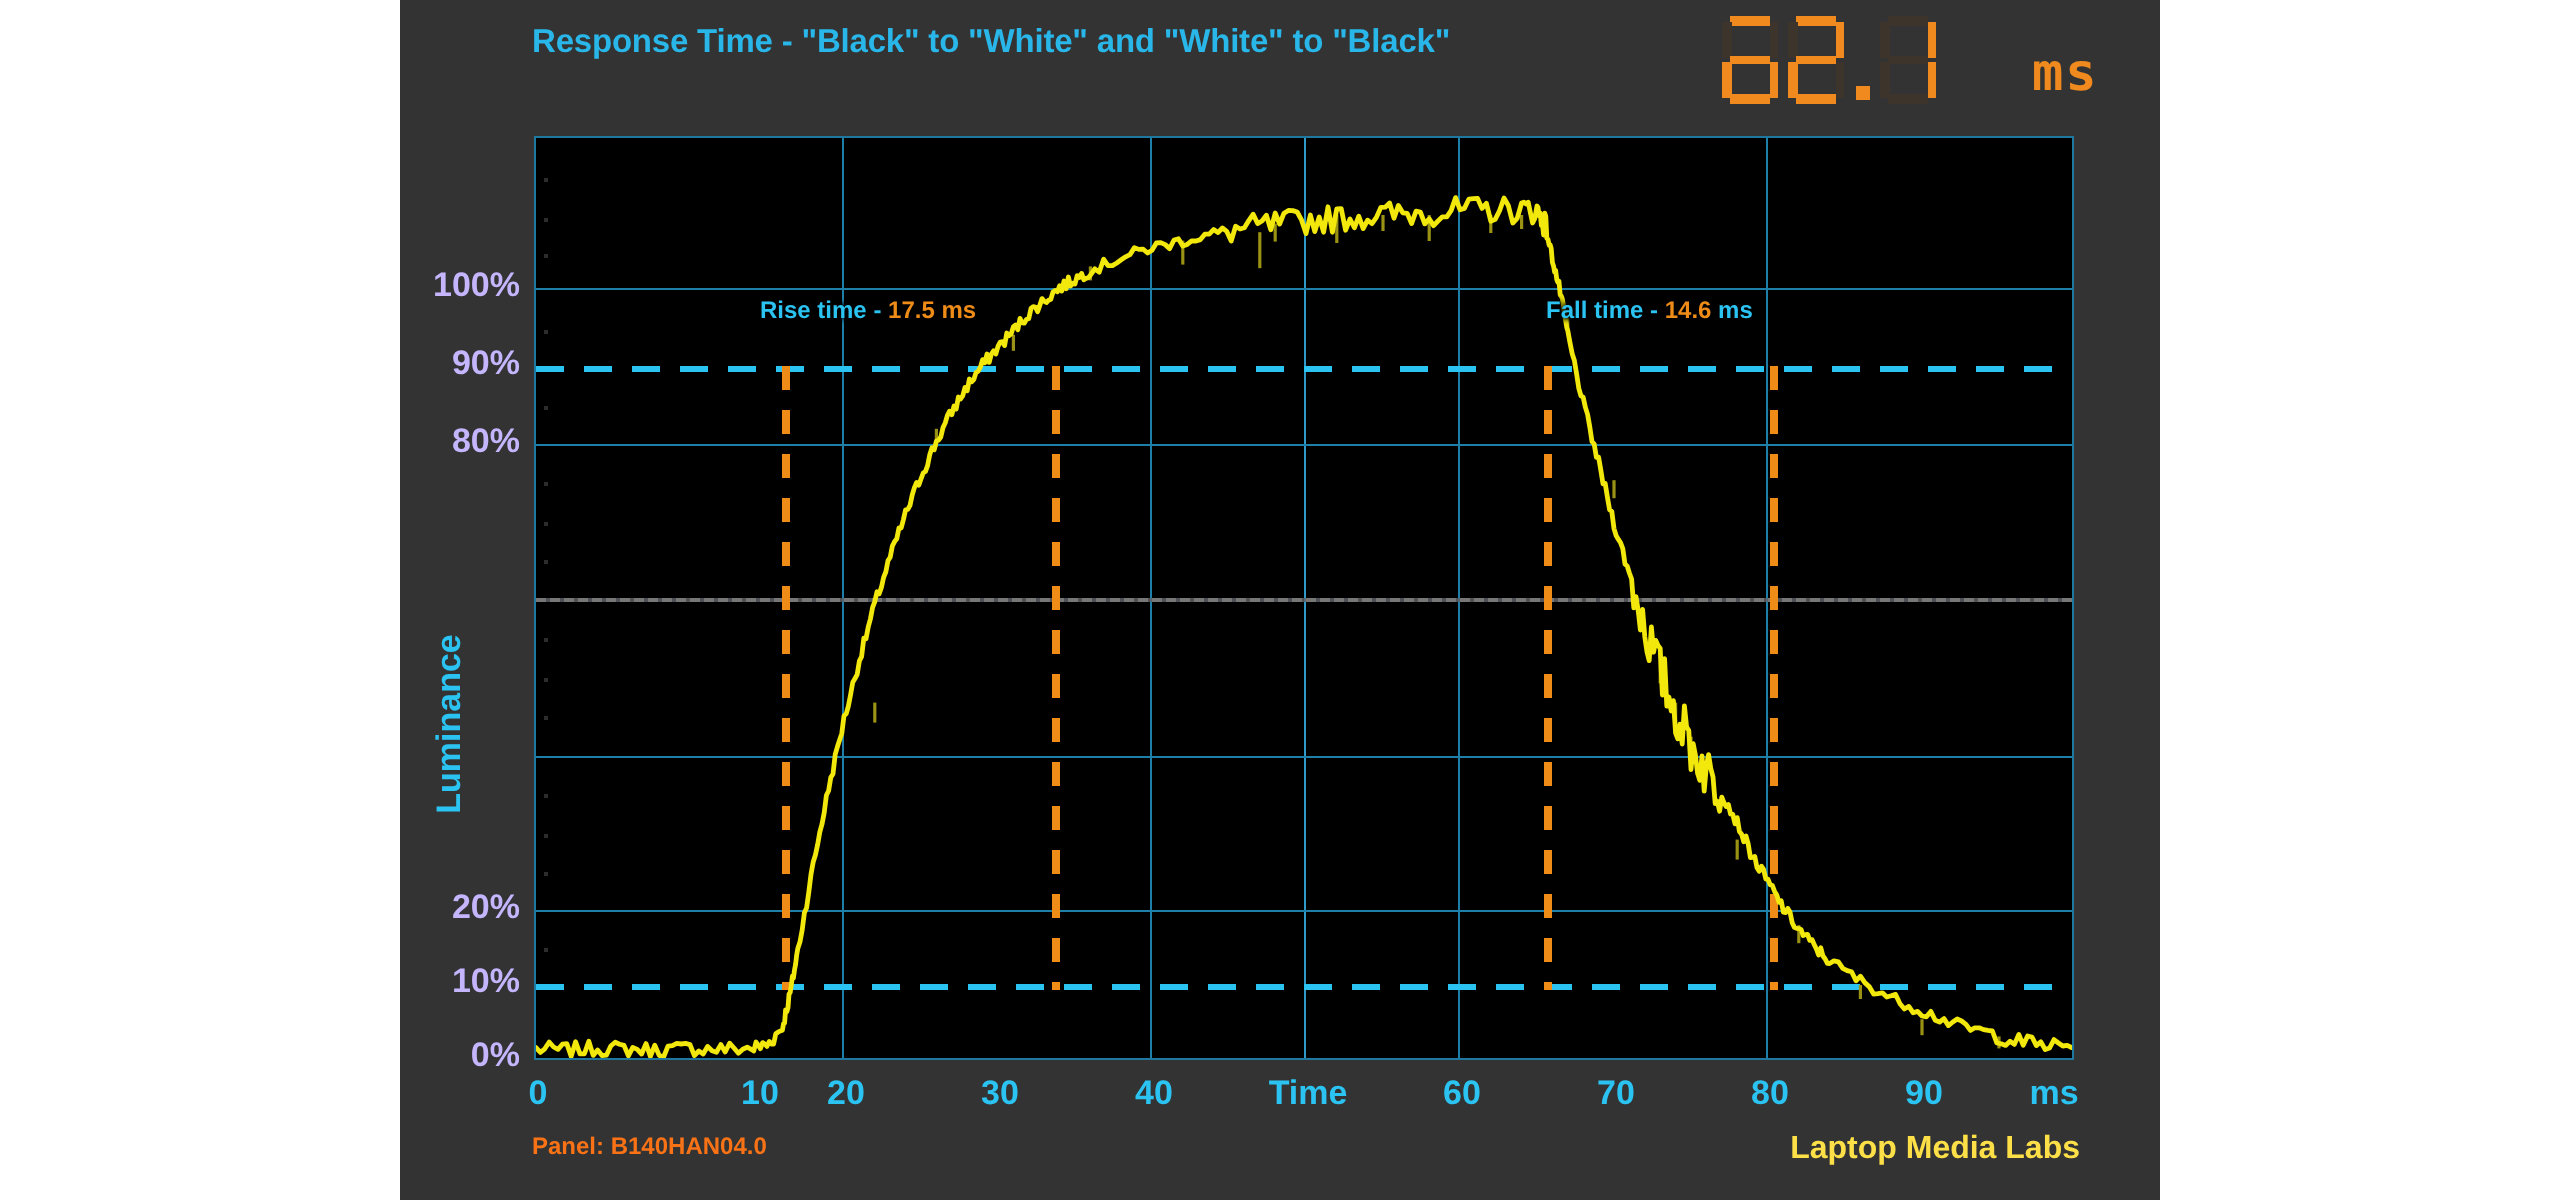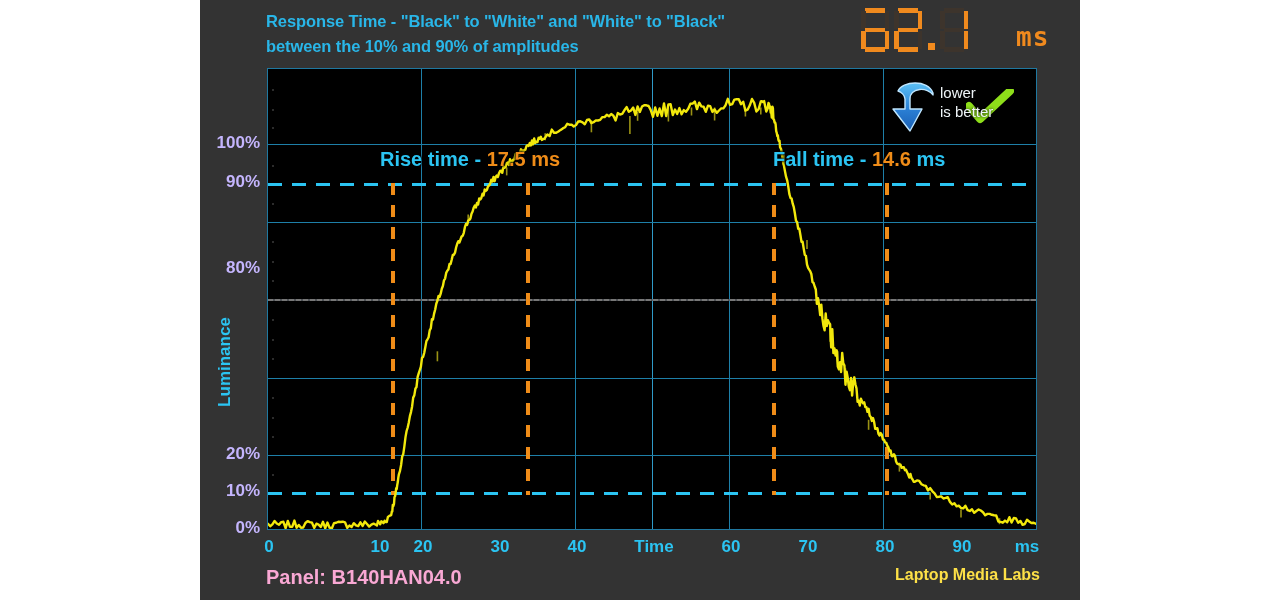--- a/index.html
+++ b/index.html
@@ -57,21 +57,21 @@
   .midline{position:absolute;left:0;right:0;height:2px;
     background:repeating-linear-gradient(to right,#8c8c8c 0 5px,#5d6166 5px 7px);
     opacity:.85;}
   .minor{position:absolute;width:2px;height:2px;background:#2c2c2c;}
   .dashH{position:absolute;left:0;right:0;height:3px;
     background:repeating-linear-gradient(to right,#2bc4f2 0 14px,transparent 14px 24px);}
   .dashV{position:absolute;width:4px;
     background:repeating-linear-gradient(to bottom,#ef8c18 0 12px,transparent 12px 22px);}
 
   
-  .ann{position:absolute;font-size:20px;font-weight:bold;white-space:nowrap;
+  .ann{position:absolute;font-size:12px;font-weight:bold;white-space:nowrap;
        color:#2bc4f2;text-shadow:0 0 3px #000,0 0 3px #000,0 0 2px #000;}
   .ann .o{color:#ef8c18;}
 
   
   #badge{position:absolute;left:620px;top:10px;width:140px;height:62px;}
   #badge .txt{position:absolute;left:52px;top:4px;color:#eef4f7;
      font-size:15px;line-height:19px;font-family:"Liberation Sans",sans-serif;
      text-shadow:0 0 3px #000;}
 
   
@@ -79,35 +79,34 @@
   #ycol{position:absolute;left:0px;top:0;width:60px;height:600px;}
   #yaxis-title{
     position:absolute;left:-45px;top:352px;width:140px;text-align:center;
     color:#2bc4f2;font-size:17px;font-weight:bold;
     transform:rotate(-90deg);transform-origin:center center;
   }
   #xlabels{position:absolute;left:0;top:537px;width:880px;height:24px;}
   .xlab{position:absolute;top:0;color:#2bc4f2;font-size:17px;font-weight:bold;
         transform:translateX(-50%);white-space:nowrap;}
 
-  #panelname{position:absolute;left:66px;top:566px;color:#f9a8d4;
-    font-size:20px;font-weight:bold;white-space:nowrap;}
+  #panelname{position:absolute;left:66px;top:566px;color:#f97316;
+    font-size:12px;font-weight:bold;white-space:nowrap;}
   #credit{position:absolute;right:40px;top:566px;color:#fde047;
     font-size:16px;font-weight:bold;white-space:nowrap;}
 </style>
 </head>
 <body>
 
 <div id="root">
 
   <div id="panel">
 
     <div id="title">
       <span class="l">Response Time - "Black" to "White" and "White" to "Black"</span>
-      <span class="l">between the 10% and 90% of amplitudes</span>
     </div>
 
     <div id="readout">
       <div class="seg-digits">
 
         <div class="digit">
           <i class="sg sA"></i>
             <i class="sg sB off"></i>
             <i class="sg sC"></i>
           <i class="sg sD"></i>
@@ -212,45 +211,26 @@
         <path id="trace-path" fill="none" stroke="#f2e80c" stroke-width="2.4" stroke-linejoin="round" stroke-linecap="round" d="M0.0 454.8 L2.2 457.2 L4.4 455.4 L6.6 452.0 L8.8 454.5 L11.0 455.7 L13.2 453.1 L15.4 452.8 L17.6 459.2 L19.8 451.9 L22.0 457.9 L24.2 457.9 L26.4 451.6 L28.6 458.7 L30.8 456.0 L33.0 458.8 L35.2 458.6 L37.4 454.0 L39.6 452.1 L41.8 453.1 L44.0 453.7 L46.2 458.9 L48.4 454.7 L50.6 455.7 L52.8 458.0 L55.0 452.8 L57.2 459.2 L59.4 453.6 L61.6 458.7 L63.8 459.5 L66.0 454.1 L68.2 453.8 L70.4 452.7 L72.6 453.0 L74.8 452.7 L77.0 453.3 L79.2 458.8 L81.4 456.5 L83.6 458.0 L85.8 454.2 L88.0 456.4 L90.2 457.1 L92.4 453.3 L94.6 457.0 L96.8 452.6 L99.0 455.0 L101.2 457.6 L103.4 455.6 L105.6 454.6 L107.8 455.8 L108.9 456.5 L110.0 452.0 L111.1 453.6 L112.2 455.3 L113.3 452.3 L114.4 453.0 L115.5 454.2 L116.6 451.7 L117.7 453.0 L118.8 453.0 L119.9 447.9 L121.0 447.1 L122.1 446.5 L123.2 446.1 L123.8 442.7 L124.3 442.5 L124.8 435.9 L125.4 436.9 L126.0 434.9 L126.5 428.1 L127.1 427.2 L127.6 424.0 L128.2 419.1 L128.7 420.1 L129.3 415.7 L129.8 413.1 L130.3 408.7 L130.9 405.3 L132.0 401.9 L133.1 396.0 L134.2 387.4 L135.3 384.9 L136.4 377.1 L137.5 368.1 L138.6 362.0 L139.7 358.5 L140.8 353.4 L141.9 347.1 L143.0 343.1 L144.1 337.4 L145.2 328.6 L146.3 326.4 L147.4 319.7 L148.5 318.0 L149.6 308.2 L150.7 304.4 L151.8 301.0 L152.9 297.7 L154.0 288.9 L155.1 287.9 L156.2 284.0 L157.3 278.3 L158.4 272.1 L159.5 270.3 L160.6 268.2 L161.7 261.4 L162.8 259.3 L163.9 250.1 L165.0 250.4 L166.1 244.6 L167.2 240.5 L168.3 234.7 L169.4 231.8 L170.5 226.9 L171.6 227.9 L172.7 224.7 L173.8 219.7 L174.9 217.0 L176.0 211.3 L177.1 209.6 L178.2 203.9 L179.3 201.8 L180.4 200.4 L181.5 194.9 L182.6 195.0 L183.7 190.8 L184.8 185.9 L185.9 185.7 L187.0 183.7 L188.1 178.5 L189.2 174.8 L190.3 172.2 L191.4 173.6 L192.5 170.5 L193.6 167.5 L194.7 166.8 L195.8 163.8 L196.9 158.2 L198.0 154.9 L199.1 155.9 L200.2 151.5 L201.3 151.0 L202.4 149.5 L203.5 144.8 L204.6 142.5 L205.7 138.7 L206.8 136.6 L207.9 138.4 L209.0 134.0 L210.1 135.5 L211.2 129.5 L212.3 130.5 L213.4 128.8 L214.5 124.7 L215.6 126.4 L216.7 120.5 L217.8 121.9 L218.9 120.8 L220.0 117.3 L221.1 116.6 L222.2 114.6 L223.3 110.8 L224.4 112.4 L225.5 108.0 L226.6 112.2 L227.7 108.0 L228.8 106.4 L229.9 108.0 L231.0 104.2 L232.1 102.0 L233.2 101.8 L234.3 103.8 L235.4 97.5 L236.5 98.8 L237.6 97.9 L238.7 94.3 L239.8 93.5 L240.9 95.9 L242.0 90.2 L243.1 92.4 L244.2 92.6 L245.3 90.6 L246.4 90.3 L247.5 85.2 L248.6 84.3 L249.7 84.5 L250.8 86.9 L251.9 83.7 L253.0 80.3 L254.1 81.6 L255.2 82.3 L256.3 81.1 L257.4 80.6 L258.5 77.0 L259.6 76.2 L260.7 76.9 L261.8 73.9 L262.9 76.5 L264.0 71.5 L265.1 75.4 L266.2 69.5 L267.3 74.0 L268.4 72.6 L269.5 73.0 L270.6 68.8 L271.7 69.7 L272.8 67.7 L273.9 70.9 L275.0 70.2 L276.1 69.9 L277.2 68.6 L279.4 65.4 L281.6 67.1 L283.8 60.6 L286.0 63.8 L288.2 63.8 L290.4 62.5 L292.6 60.9 L294.8 59.4 L297.0 58.3 L299.2 54.8 L301.4 55.7 L303.6 55.6 L305.8 57.5 L308.0 56.1 L310.2 52.5 L312.4 52.3 L314.6 53.3 L316.8 55.3 L319.0 51.0 L321.2 50.4 L323.4 54.0 L325.6 53.2 L327.8 51.4 L330.0 51.5 L332.2 50.8 L334.4 48.1 L336.6 48.1 L338.8 45.8 L341.0 47.3 L343.2 45.0 L345.4 46.7 L347.6 51.5 L349.8 44.1 L352.0 45.5 L354.2 44.9 L356.4 41.3 L358.6 38.1 L360.8 42.8 L363.0 41.5 L365.2 38.6 L367.4 45.9 L369.6 37.5 L371.8 43.0 L374.0 37.6 L376.2 36.2 L378.4 36.3 L380.6 37.0 L382.8 41.1 L385.0 47.8 L387.2 38.5 L389.4 46.8 L391.6 39.5 L393.8 47.1 L396.0 34.4 L398.2 47.1 L400.4 35.4 L402.6 35.3 L404.8 46.1 L407.0 40.5 L409.2 44.9 L411.4 39.1 L413.6 45.3 L415.8 41.1 L418.0 42.8 L420.2 39.7 L422.4 34.7 L424.6 34.6 L426.8 32.5 L429.0 40.1 L431.2 33.7 L433.4 37.4 L435.6 37.7 L437.8 42.8 L440.0 36.6 L442.2 37.1 L444.4 42.9 L446.6 40.4 L448.8 43.8 L451.0 41.5 L453.2 39.4 L455.4 39.4 L457.6 36.2 L459.8 29.8 L462.0 35.9 L464.2 35.2 L466.4 30.6 L468.6 30.3 L470.8 30.2 L473.0 35.2 L475.2 32.7 L477.4 41.6 L479.6 40.7 L481.8 36.3 L484.0 30.0 L486.2 33.9 L488.4 42.5 L490.6 40.2 L492.8 32.5 L493.9 32.1 L495.0 33.0 L496.1 32.1 L497.2 37.4 L498.3 42.5 L499.4 40.2 L500.5 34.0 L501.0 34.7 L501.6 38.9 L502.1 37.5 L502.7 43.7 L503.3 43.8 L503.8 48.5 L504.4 37.6 L504.9 39.2 L505.4 50.1 L506.0 50.7 L506.6 53.6 L507.1 53.4 L507.6 55.2 L508.2 62.2 L508.8 64.1 L509.3 67.1 L509.8 66.2 L510.4 70.8 L510.9 72.1 L511.5 71.7 L512.1 78.5 L512.6 79.0 L513.1 80.2 L513.7 83.4 L514.3 88.3 L514.8 91.2 L515.4 94.8 L515.9 96.4 L517.0 102.4 L518.1 107.9 L519.2 111.3 L520.3 117.9 L521.4 125.2 L522.5 129.0 L523.6 129.6 L524.7 134.7 L525.8 138.2 L526.9 144.5 L528.0 151.8 L529.1 153.0 L530.2 159.7 L531.3 159.6 L532.4 166.0 L533.5 172.9 L534.6 172.7 L535.7 179.6 L536.8 185.9 L537.9 186.7 L539.0 195.3 L540.1 198.9 L541.2 200.7 L542.3 202.4 L543.4 205.3 L544.5 213.1 L545.6 214.0 L546.7 217.5 L547.8 220.5 L548.9 234.9 L550.0 229.3 L551.1 236.3 L552.2 246.0 L553.3 235.7 L554.4 249.4 L555.5 257.0 L556.6 261.3 L557.7 244.5 L558.8 257.0 L559.9 251.2 L561.0 253.7 L562.1 255.2 L563.2 278.5 L564.3 260.3 L565.4 284.1 L566.5 279.5 L567.6 286.5 L568.7 281.3 L569.8 297.6 L570.9 300.4 L572.0 293.1 L573.1 303.0 L574.2 283.9 L575.3 294.5 L576.4 296.3 L577.5 315.8 L578.6 302.8 L579.7 308.5 L580.8 317.7 L581.9 321.2 L583.0 309.0 L584.1 326.6 L585.2 313.6 L586.3 308.3 L587.4 315.3 L588.5 319.4 L589.6 332.8 L590.7 331.7 L591.8 336.6 L592.9 329.6 L594.0 332.4 L595.1 334.3 L596.2 333.3 L597.3 338.1 L598.4 338.2 L599.5 342.9 L600.6 339.8 L601.7 346.7 L602.8 348.1 L603.9 351.9 L605.0 349.0 L606.1 352.9 L607.2 359.8 L608.3 359.7 L609.4 359.2 L610.5 364.9 L611.6 366.6 L612.7 364.1 L613.8 365.7 L614.9 370.5 L616.0 370.6 L617.1 373.4 L618.2 373.8 L619.3 376.7 L620.4 378.5 L621.5 382.2 L622.6 381.4 L623.7 387.1 L624.8 387.3 L625.9 385.2 L627.0 387.0 L628.1 392.4 L629.2 394.7 L630.3 395.2 L631.4 395.3 L632.5 395.7 L633.6 398.8 L634.7 398.3 L635.8 398.2 L636.9 401.2 L638.0 400.8 L639.1 403.2 L640.2 405.5 L641.3 408.5 L642.4 404.9 L643.5 409.0 L644.6 410.5 L645.7 412.7 L646.8 412.8 L649.0 411.4 L651.2 411.9 L653.4 415.2 L655.6 416.3 L657.8 416.9 L660.0 421.4 L662.2 419.1 L664.4 422.3 L666.6 424.3 L668.8 428.0 L671.0 427.8 L673.2 427.4 L675.4 429.5 L677.6 428.9 L679.8 428.2 L682.0 432.9 L684.2 435.5 L686.4 434.2 L688.6 437.4 L690.8 436.7 L693.0 439.0 L695.2 439.4 L697.4 436.7 L699.6 441.1 L701.8 442.0 L704.0 440.3 L706.2 443.8 L708.4 442.0 L710.6 440.5 L712.8 441.5 L715.0 443.2 L717.2 446.2 L719.4 444.9 L721.6 444.9 L723.8 445.8 L726.0 446.2 L728.2 446.5 L730.4 452.5 L732.6 452.9 L734.8 453.7 L737.0 451.6 L739.2 453.2 L741.4 448.2 L743.6 453.6 L745.8 449.0 L748.0 449.5 L750.2 453.8 L752.4 451.9 L754.6 455.8 L756.8 455.0 L759.0 450.8 L761.2 452.5 L763.4 454.0 L765.6 453.7 L767.8 454.8 L770.0 455.2"></path>
       </svg>
 
       <div class="ann" style="left:112px;top:79px;">
         <span>Rise time - </span><span class="o">17.5 ms</span>
       </div>
       <div class="ann" style="left:505px;top:79px;">
         <span>Fall time - </span><span class="o">14.6</span><span> ms</span>
       </div>
 
-      <div id="badge">
-        <svg width="56" height="60" viewBox="0 0 56 60">
-          <defs>
-            <linearGradient id="arrGrad" x1="0" y1="0" x2="0" y2="1">
-              <stop offset="0%" stop-color="#5bc0f5"></stop>
-              <stop offset="55%" stop-color="#2a7fd4"></stop>
-              <stop offset="100%" stop-color="#1a5fb4"></stop>
-            </linearGradient>
-          </defs>
-          <path d="M10 12 C14 2, 40 0, 45 14 L45 16 C40 8, 22 8, 22 20 L22 30 L34 30 L22 52 L5 30 L17 30 L17 20 C17 16, 13 13, 10 12 Z" fill="url(#arrGrad)" stroke="#bfe6ff" stroke-width="1.4" stroke-linejoin="round"></path>
-        </svg>
-        <svg width="48" height="36" viewBox="0 0 48 36" style="position:absolute;left:78px;top:10px;">
-          <path d="M3 17 L14 30 L44 2" fill="none" stroke="#8ede1a" stroke-width="8" stroke-linecap="round" stroke-linejoin="round"></path>
-        </svg>
-        <div class="txt">
-          <div>lower</div>
-          <div>is better</div>
-        </div>
-      </div>
     </div>
 
     <div id="ycol">
       <div class="ylab" style="top:133px;">100%</div>
       <div class="ylab" style="top:172px;">90%</div>
-      <div class="ylab" style="top:211px;margin-top:47px;">80%</div>
+      <div class="ylab" style="top:211px;">80%</div>
       <div class="ylab" style="top:444px;">20%</div>
       <div class="ylab" style="top:481px;margin-left:36px;">10%</div>
       <div class="ylab" style="top:518px;">0%</div>
       <div id="yaxis-title">Luminance</div>
     </div>
 
     <div id="xlabels">
       <div class="xlab" style="left:69px;">0</div>
       <div class="xlab" style="left:146px;margin-left:34px;">10</div>
       <div class="xlab" style="left:223px;">20</div>

